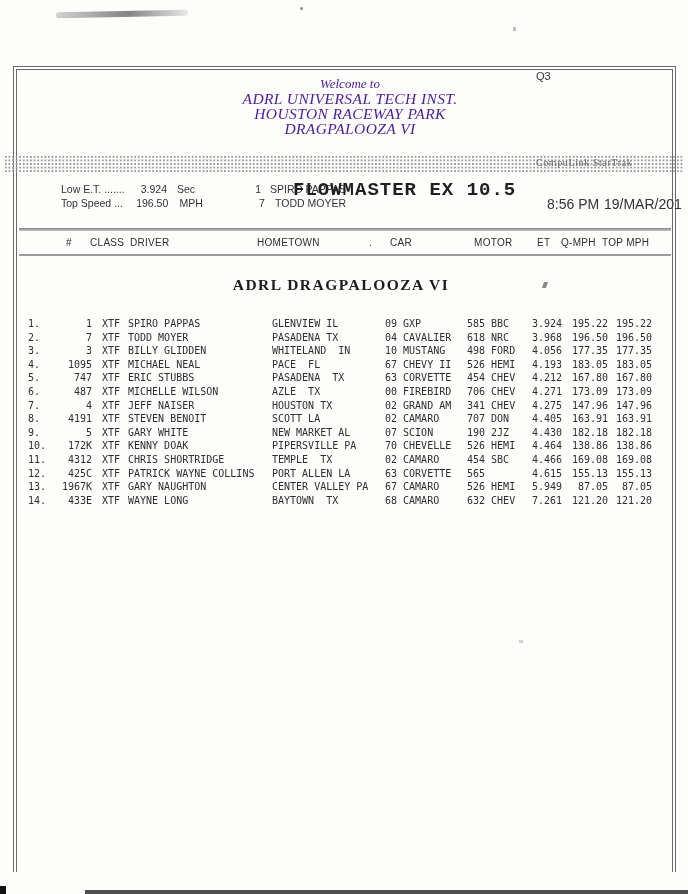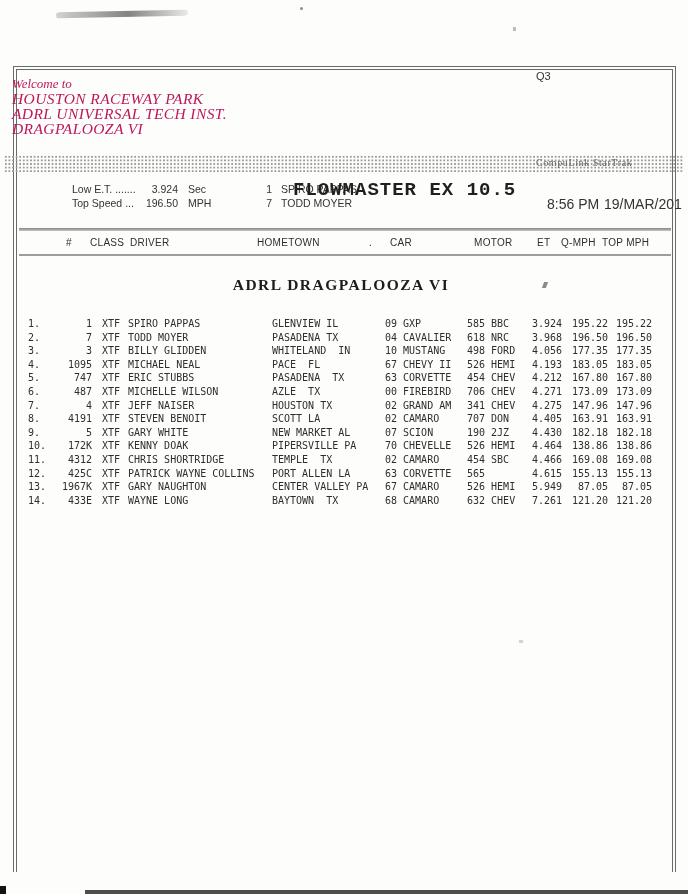--- a/index.html
+++ b/index.html
@@ -20,36 +20,36 @@
   .speck1{position:absolute;left:300px;top:7px;width:3px;height:3px;background:#8f8f8f;border-radius:50%;}
   .speck2{position:absolute;left:513px;top:27px;width:3px;height:4px;background:#bdbdbd;}
   .speck3{position:absolute;left:543px;top:282px;width:4px;height:6px;background:#8a8a8a;transform:skewX(-20deg);}
   .speck4{position:absolute;left:519px;top:640px;width:4px;height:3px;background:#d2d2d2;}
   .corner-block{position:absolute;left:0;top:886px;width:6px;height:8px;background:#141414;}
   .bottom-bar{position:absolute;left:85px;top:890px;width:603px;height:4px;background:#4e4e4e;}
 
   .q-label{position:absolute;left:536px;top:70px;font-size:11px;color:#333;}
 
   
-  .masthead{position:absolute;left:0;right:0;top:77px;
-    font-family:"Liberation Serif",serif;font-style:italic;color:#be185d;padding-left:12px;}
+  .masthead{position:absolute;left:0;right:0;top:77px;text-align:center;
+    font-family:"Liberation Serif",serif;font-style:italic;color:#4c1d95;padding-left:12px;}
   .masthead .welcome{font-size:13px;line-height:14px;}
   .masthead .big{font-size:15.5px;line-height:15px;letter-spacing:.4px;}
 
   
   .band{position:absolute;left:4px;right:4px;top:155px;height:17px;
     background-image:radial-gradient(circle,#9a9a9a .9px,rgba(0,0,0,0) 1.05px);
     background-size:3.6px 3.6px;z-index:3;}
   .watermark{position:absolute;left:532px;top:2px;font-family:"Liberation Serif",serif;
     font-size:10px;color:#636363;letter-spacing:.6px;white-space:nowrap;}
 
   
   .qualified{position:absolute;left:41px;top:182px;font-size:10.5px;color:#333;}
   .qualified .q-title{margin-bottom:2px;}
-  .q-row{display:flex;margin-left:31px;line-height:14px;white-space:pre;}
+  .q-row{display:flex;margin-left:20px;line-height:14px;white-space:pre;justify-content:space-between;}
   .q-row .lab{width:66px;}
   .q-row .val{width:40px;text-align:right;}
   .q-row .unit{width:36px;padding-left:10px;}
   .q-row .pos{width:10px;text-align:right;padding-left:38px;box-sizing:content-box;}
   .q-row .drv{padding-left:9px;}
 
   .class-title{position:absolute;left:293px;top:179px;font-family:Liberation Mono, monospace;
     font-weight:bold;font-size:19px;letter-spacing:1px;color:#1f1f1f;white-space:nowrap;}
   .timestamp{position:absolute;top:196px;font-size:14px;color:#333;white-space:nowrap;}
   .ts-time{left:547px;}
@@ -98,22 +98,22 @@
   <div class="speck4"></div>
   <div class="corner-block"></div>
   <div class="bottom-bar"></div>
 
   <div class="frame"></div>
 
   <div class="q-label">Q3</div>
 
   <div class="masthead">
     <div class="welcome">Welcome to</div>
+    <div class="big">ADRL UNIVERSAL TECH INST.</div>
     <div class="big">HOUSTON RACEWAY PARK</div>
-    <div class="big">ADRL UNIVERSAL TECH INST.</div>
     <div class="big">DRAGPALOOZA VI</div>
   </div>
 
   <div class="band">
     <span class="watermark">CompuLink StarTrak</span>
   </div>
 
   <div class="qualified">
     <div class="q-row">
       <span class="lab">Low E.T. .......</span>

